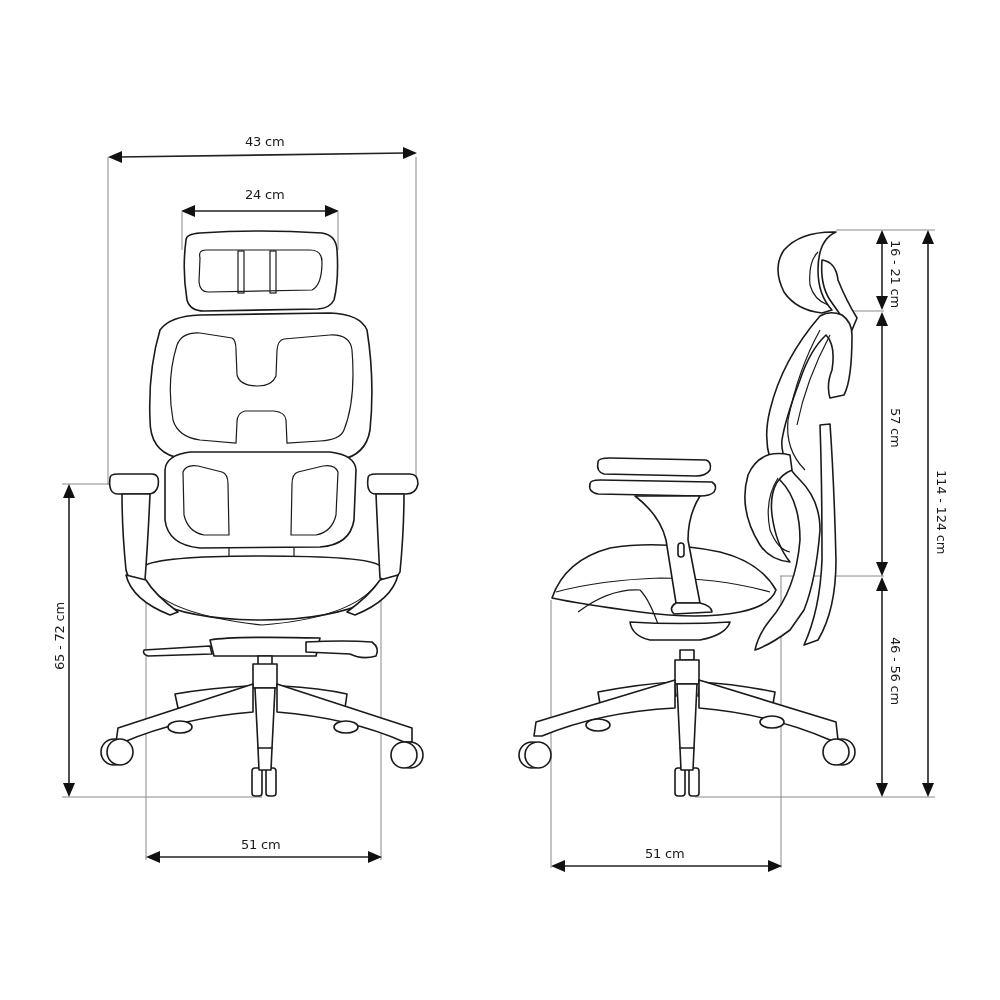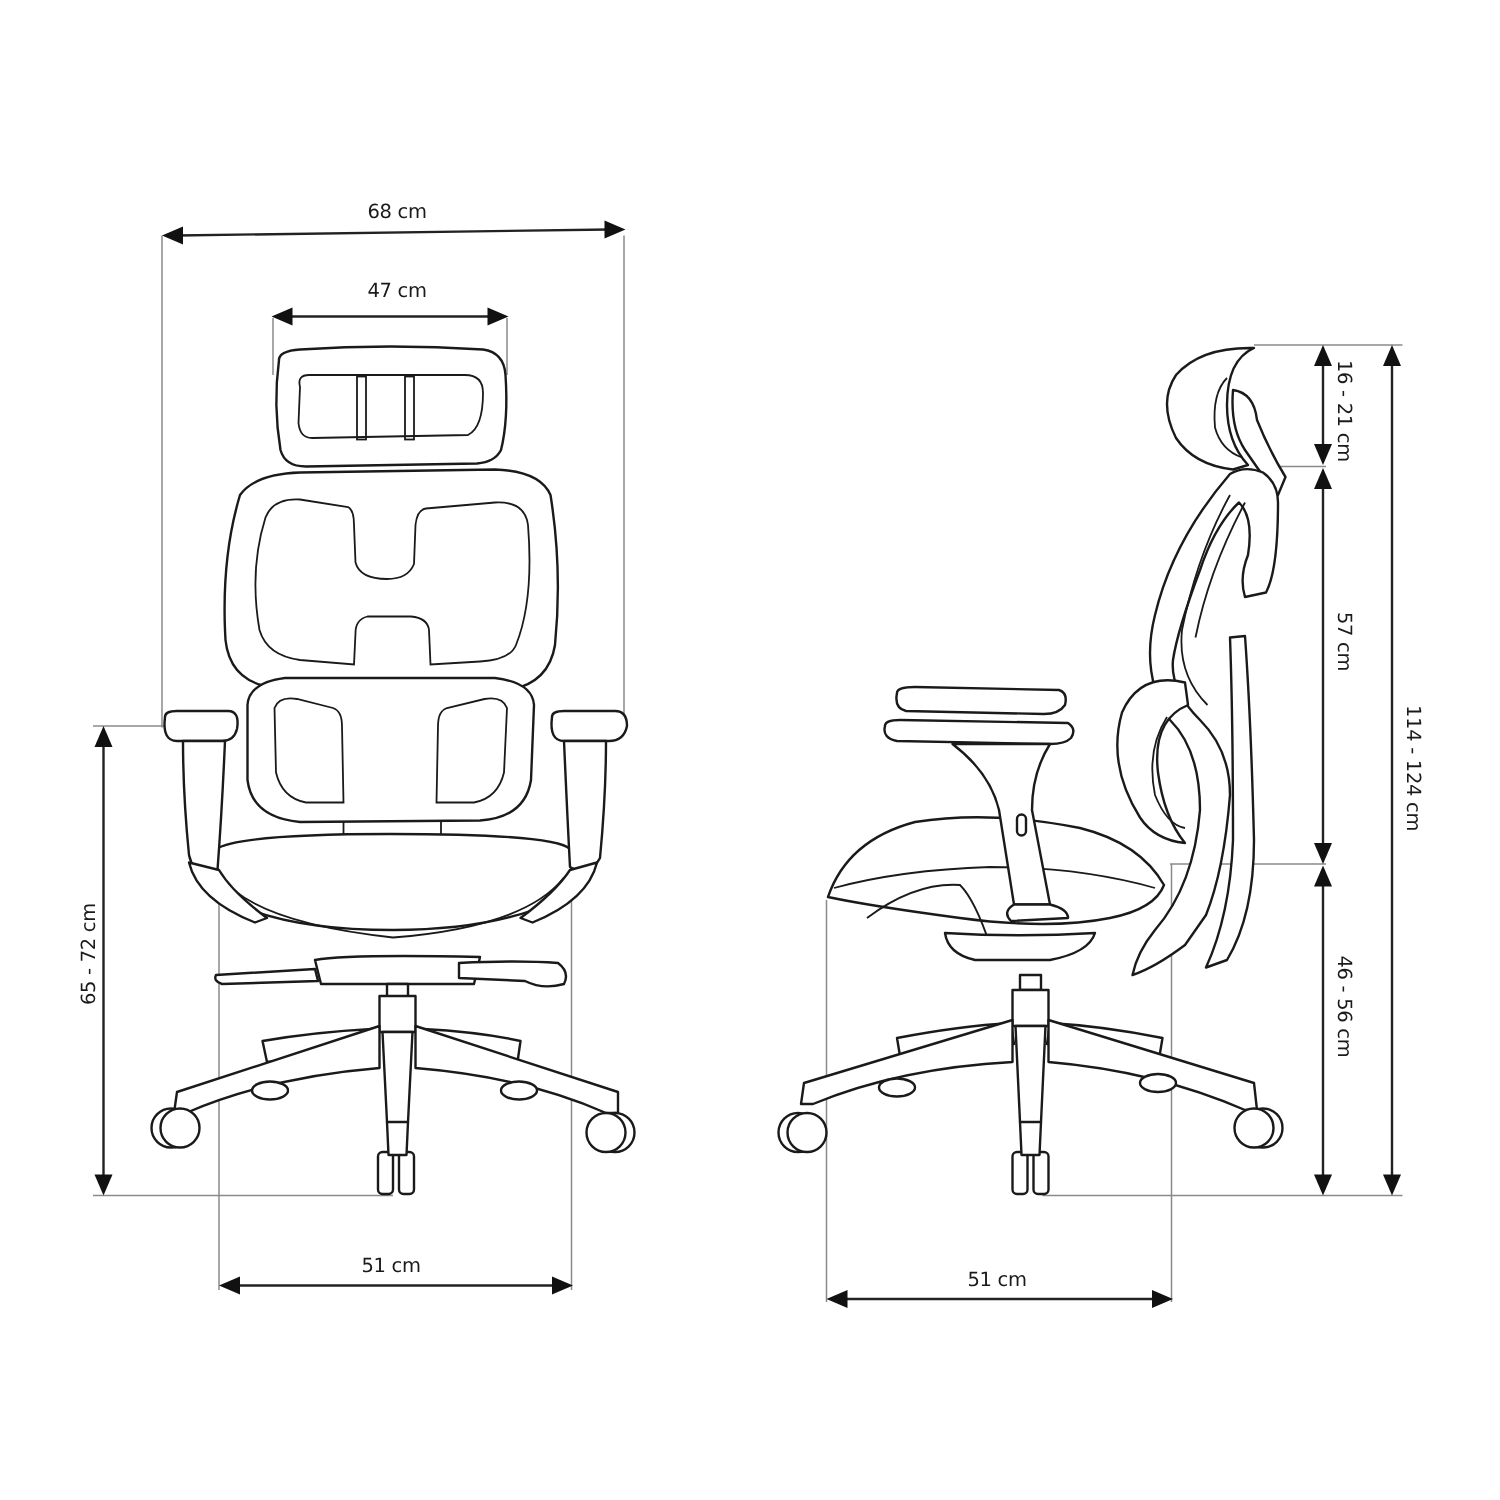--- a/index.html
+++ b/index.html
@@ -178,22 +178,22 @@
 
     <g>
       <line class="dimline" x1="561" y1="866" x2="771" y2="866"></line>
       <polygon class="arrow" points="551,866 565,860 565,872"></polygon>
       <polygon class="arrow" points="782,866 768,860 768,872"></polygon>
     </g>
   </g>
 </svg>
 
 
-<div class="dim-label" style="left:245px; top:134px;">68 cm</div>
-<div class="dim-label" style="left:245px; top:187px;">47 cm</div>
+<div class="dim-label" style="left:245px; top:134px;">43 cm</div>
+<div class="dim-label" style="left:245px; top:187px;">24 cm</div>
 <div class="dim-label vlabel-ccw" style="left:52px; top:670px;">65 - 72 cm</div>
 <div class="dim-label" style="left:241px; top:837px;">51 cm</div>
 
 <div class="dim-label vlabel" style="left:903px; top:240px;">16 - 21 cm</div>
 <div class="dim-label vlabel" style="left:903px; top:408px;">57 cm</div>
 <div class="dim-label vlabel" style="left:949px; top:470px;">114 - 124 cm</div>
 <div class="dim-label vlabel" style="left:903px; top:637px;">46 - 56 cm</div>
 <div class="dim-label" style="left:645px; top:846px;">51 cm</div>
 </div>
 

